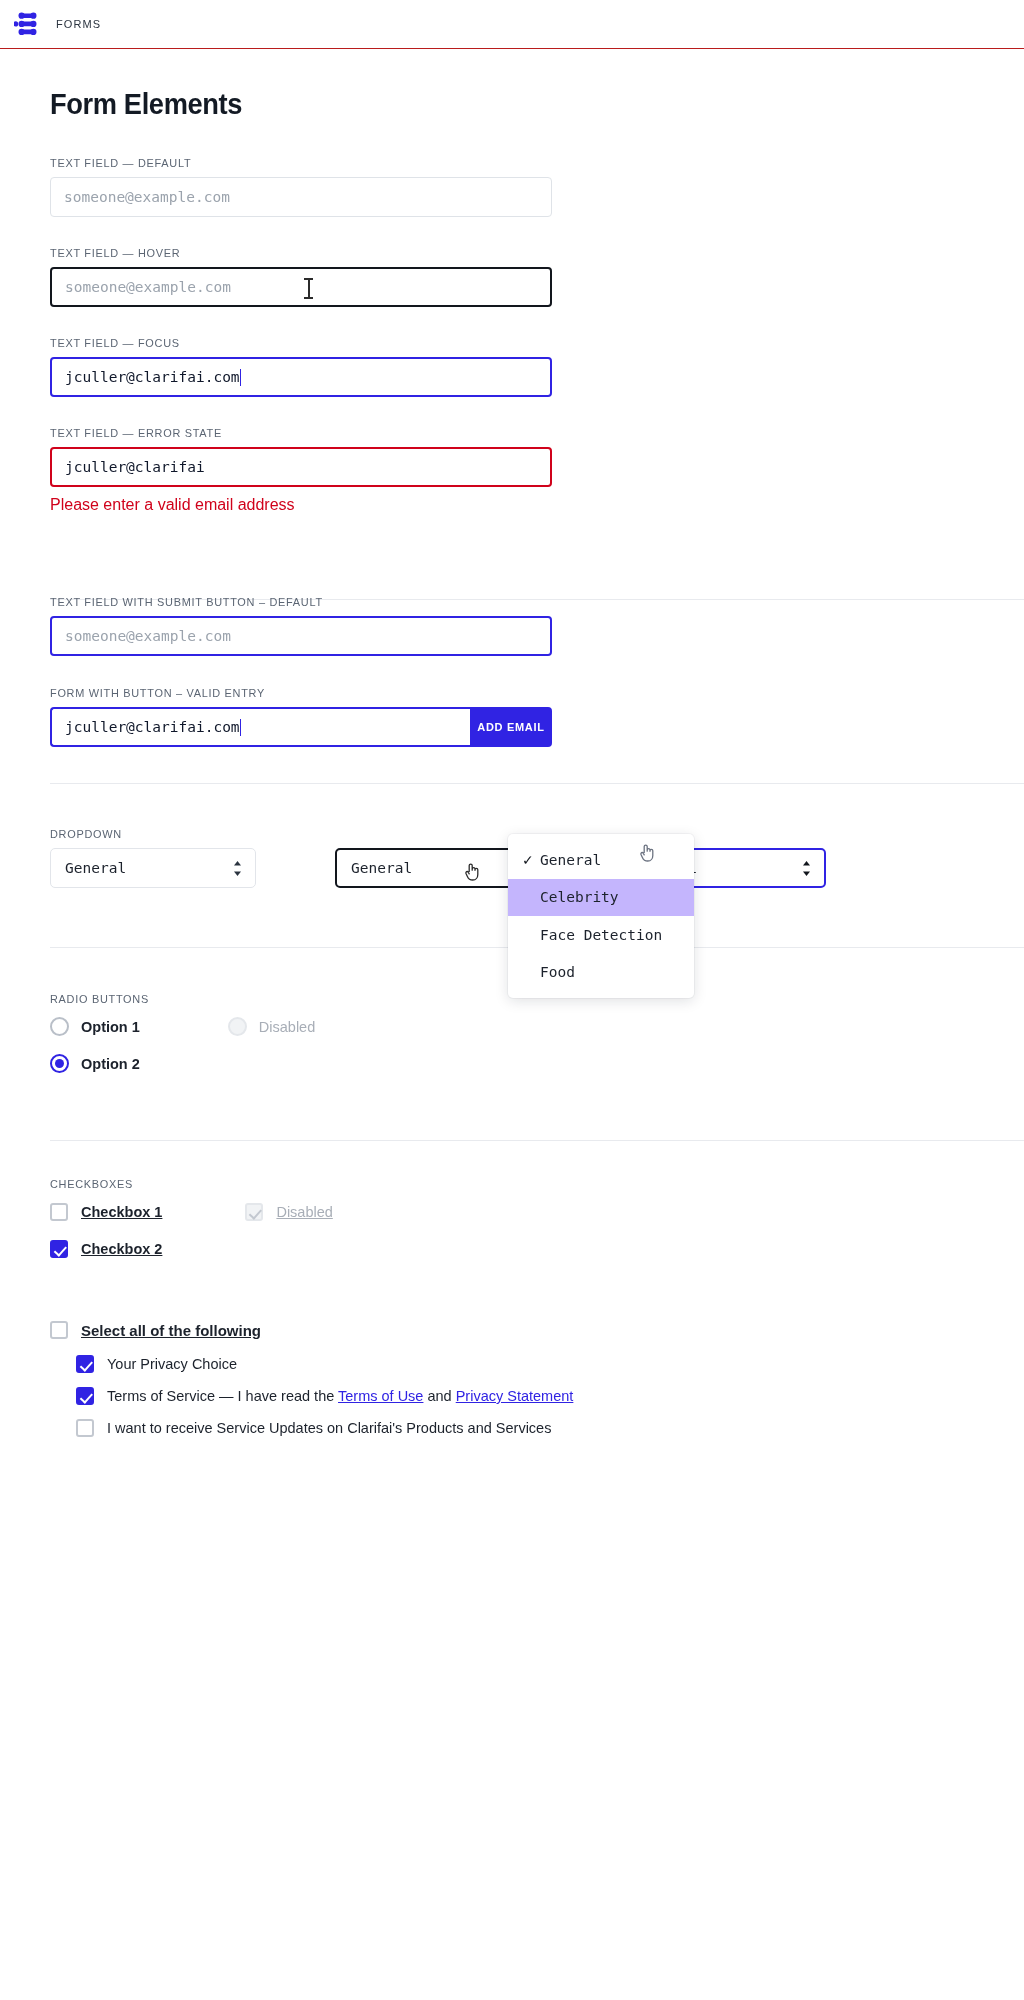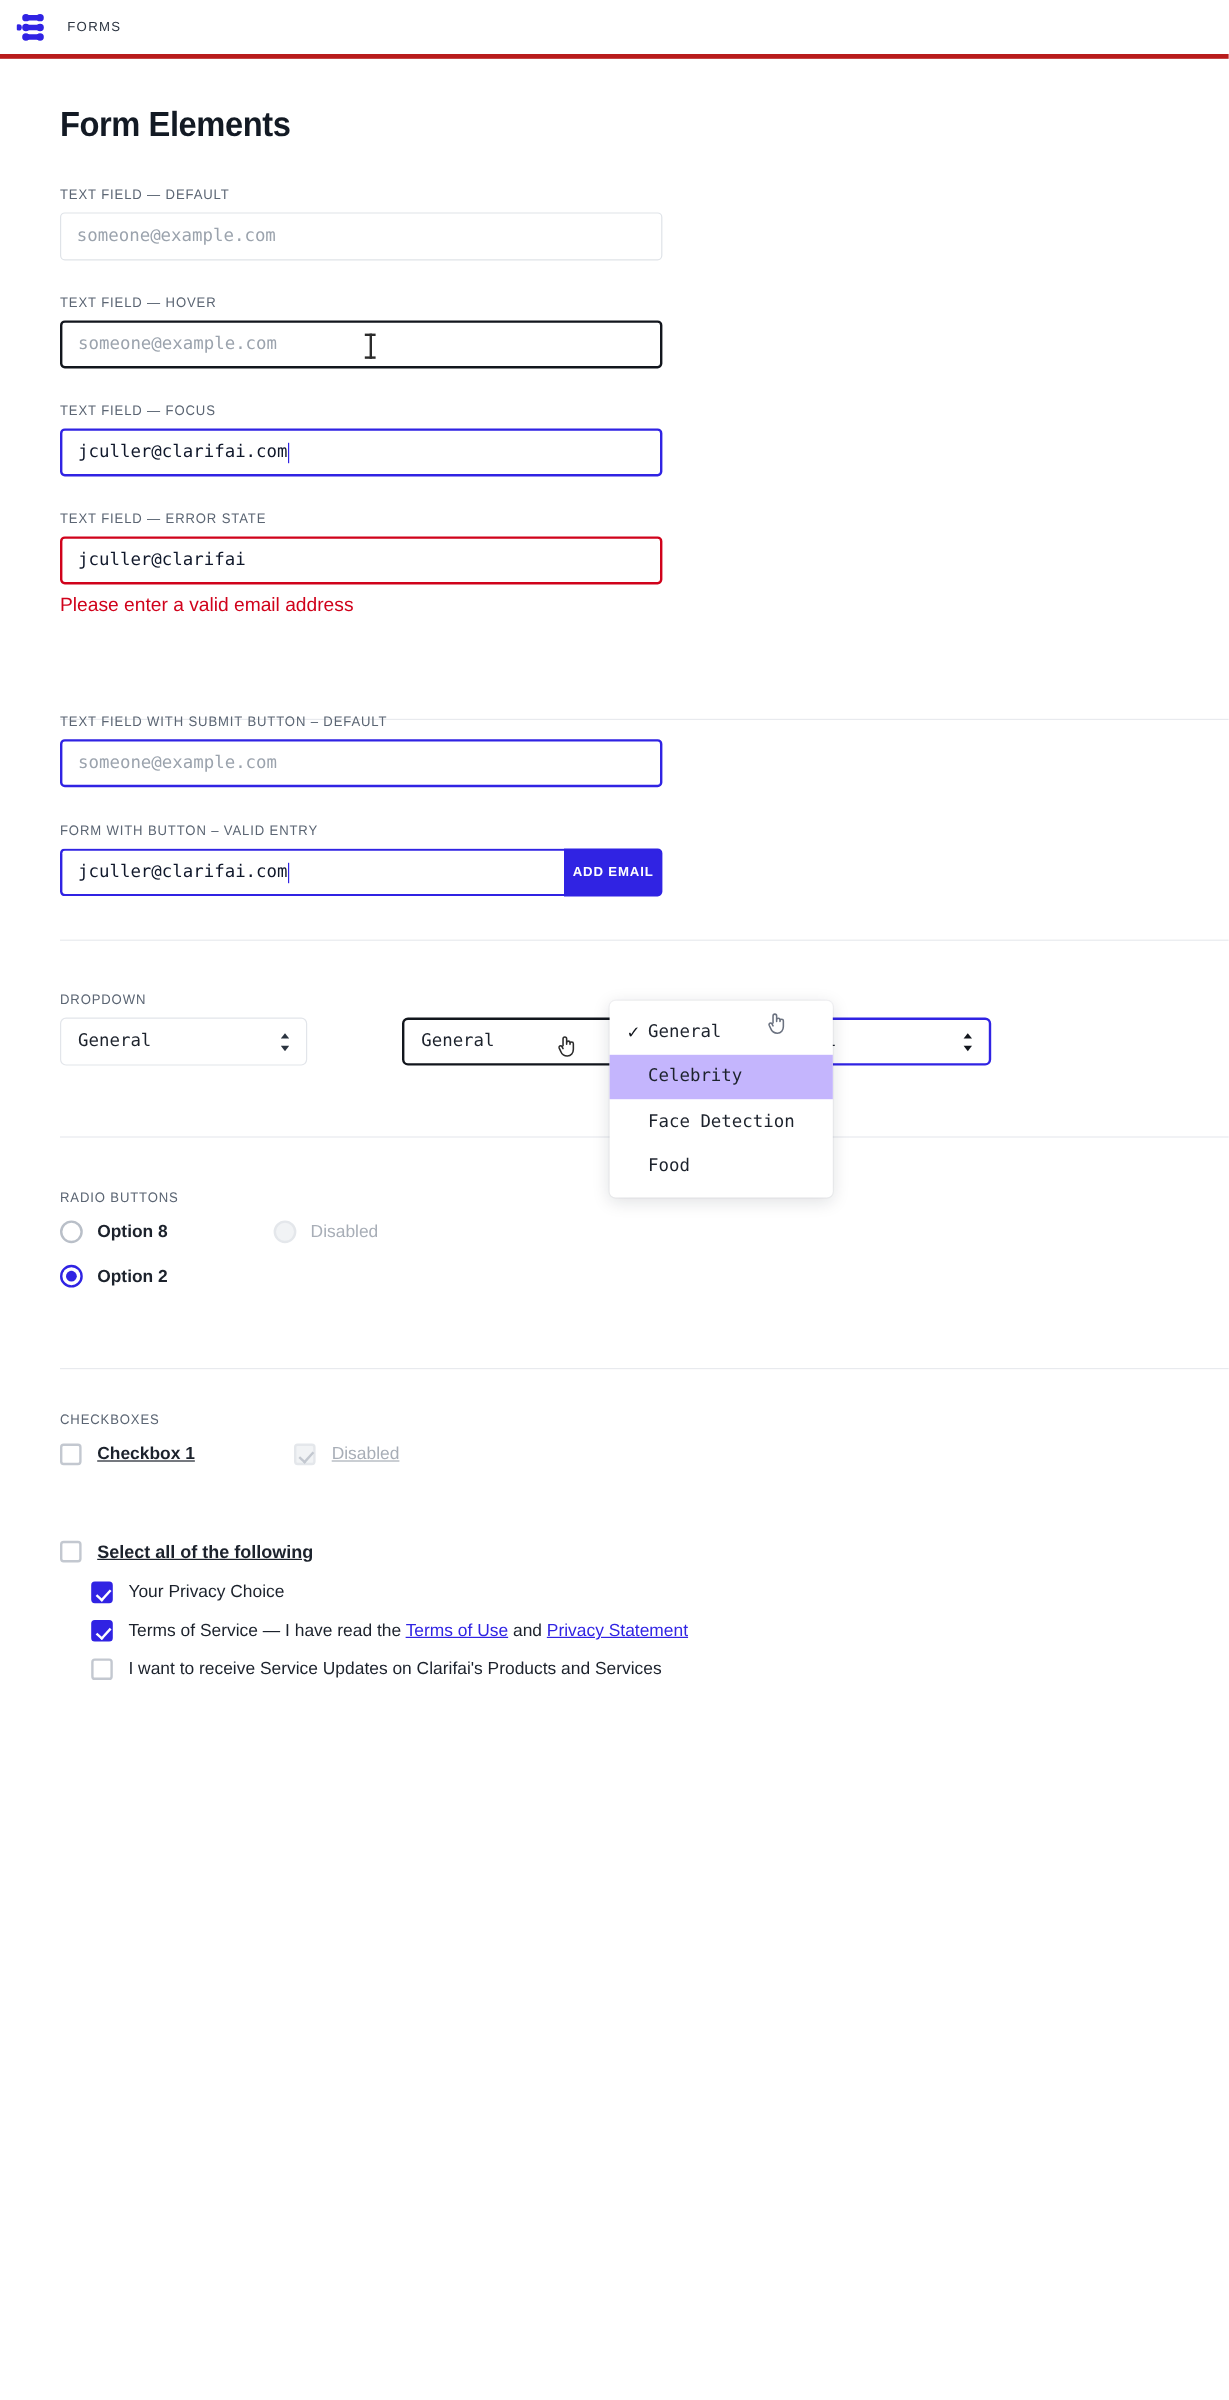--- a/index.html
+++ b/index.html
@@ -9,21 +9,21 @@
     background:#ffffff;
     font-family:"Liberation Sans", sans-serif;
     color:#0f1621;
     -webkit-font-smoothing:antialiased;
   }
   .mono { font-family:"DejaVu Sans Mono", monospace; }
 
   
   .header {
     height:49px; width:100%;
-    border-bottom:4px solid #b91c1c;
+    border-bottom:1px solid #b91c1c;
     display:flex; align-items:center;
     padding-left:14px;
   }
   .logo { width:32px; height:28px; position:relative; flex:0 0 auto; }
   .logo svg { display:block; }
   .header-label {
     font-size:11px; letter-spacing:1.1px; font-weight:500;
     color:#2b3440; margin-left:10px;
   }
 
@@ -338,21 +338,21 @@
     </div>
 
     <hr class="divider" style="top:119px;">
   </div>
 
   <div class="section" style="margin-top:105px;">
     <div class="flabel">RADIO BUTTONS</div>
 
     <div class="opt-row" style="margin-top:12px;">
       <div class="radio"></div>
-      <div class="opt-label">Option 8</div>
+      <div class="opt-label">Option 1</div>
       <div class="opt-2nd">
         <div class="radio dis"></div>
         <div class="opt-label dis">Disabled</div>
       </div>
     </div>
 
     <div class="opt-row" style="margin-top:18px;align-items:center;">
       <div class="radio on"></div>
       <div class="opt-label">Option 2</div>
     </div>
@@ -365,20 +365,24 @@
 
     <div class="opt-row" style="margin-top:13px;">
       <div class="cbox"></div>
       <div class="cb-label">Checkbox 1</div>
       <div class="opt-2nd" style="margin-left:83px;">
         <div class="cbox dis"></div>
         <div class="cb-label dis">Disabled</div>
       </div>
     </div>
 
+    <div class="opt-row" style="margin-top:19px;">
+      <div class="cbox on"></div>
+      <div class="cb-label">Checkbox 2</div>
+    </div>
 
     <div style="margin-top:63px;">
       <div class="consent-head">
         <div class="cbox"></div>
         <div class="cb-label">Select all of the following</div>
       </div>
 
       <div class="consent-item" style="margin-top:16px;">
         <div class="cbox on"></div>
         <div class="txt">Your Privacy Choice</div>

